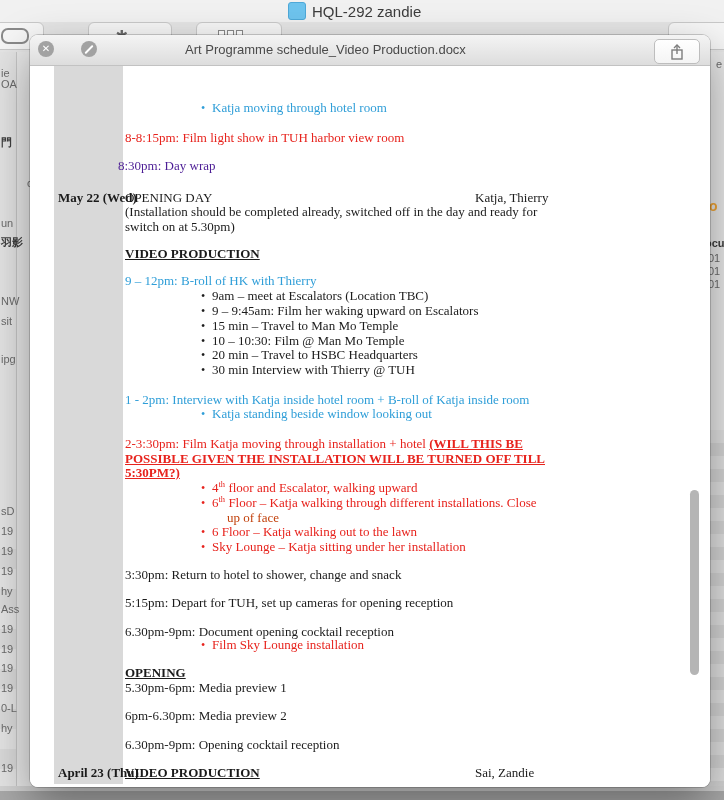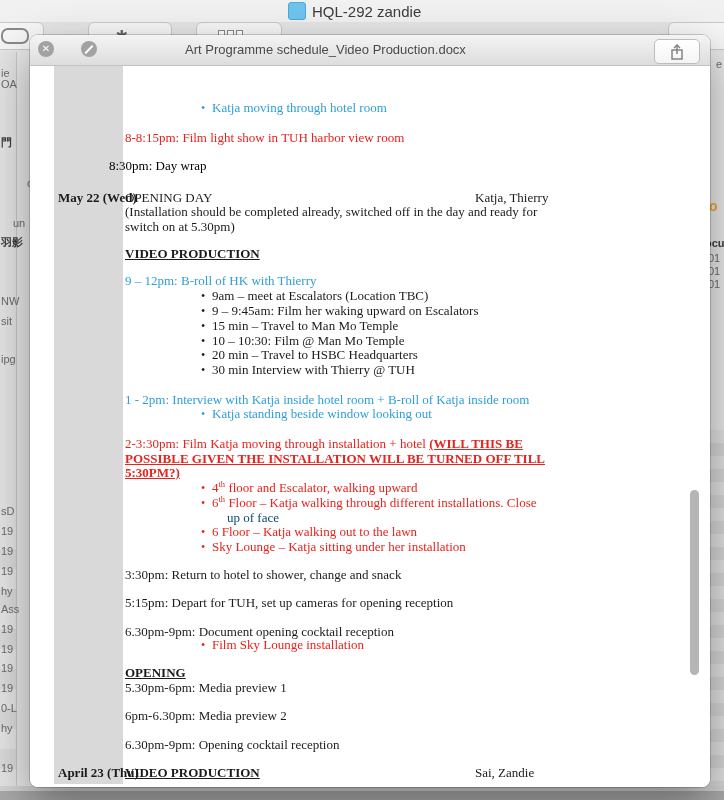--- a/index.html
+++ b/index.html
@@ -96,21 +96,21 @@
   </div>
 
   <div class="left-strip">
     <div class="left-stripes"></div>
   </div>
   <div id="left-frags">
       <div class="edge-frag" style="left: 1px; top: 67px;">ie</div>
       <div class="edge-frag" style="left: 1px; top: 78px;">OA</div>
       <div class="edge-frag bold" style="left: 1px; top: 135px;">門</div>
       <div class="edge-frag" style="left: 1px; top: 177px; padding-left: 26px;">ok</div>
-      <div class="edge-frag" style="left: 13px; top: 217px;">un</div>
+      <div class="edge-frag" style="left: 1px; top: 217px;">un</div>
       <div class="edge-frag bold" style="left: 1px; top: 235px;">羽影</div>
       <div class="edge-frag" style="left: 1px; top: 295px;">NW</div>
       <div class="edge-frag" style="left: 1px; top: 315px;">sit</div>
       <div class="edge-frag" style="left: 1px; top: 353px;">ipg</div>
       <div class="edge-frag" style="left: 1px; top: 505px;">sD</div>
       <div class="edge-frag" style="left: 1px; top: 525px;">19</div>
       <div class="edge-frag" style="left: 1px; top: 545px;">19</div>
       <div class="edge-frag" style="left: 1px; top: 565px;">19</div>
       <div class="edge-frag" style="left: 1px; top: 585px;">hy</div>
       <div class="edge-frag" style="left: 1px; top: 603px;">Ass</div>
@@ -155,42 +155,42 @@
           <polyline points="4,4 7,1 10,4" fill="none" stroke="#7d7d7d" stroke-width="1.4"></polyline>
         </svg>
       </div>
     </div>
 
     <div class="ql-content">
       <div class="doc-graycol"></div>
       <div id="doc-lines">
           <div class="doc-line" style="left: 182px; top: 35px; color: rgb(47, 158, 216);"><span class="bullet">•</span><span>Katja moving through hotel room</span></div>
           <div class="doc-line" style="left: 95px; top: 65px; color: rgb(231, 35, 29);"><span>8-8:15pm: Film light show in TUH harbor view room</span></div>
-          <div class="doc-line" style="left: 79px; top: 93px; color: #000000;"><span>8:30pm: Day wrap</span></div>
+          <div class="doc-line" style="left: 88px; top: 93px; color: #4c1d95;"><span>8:30pm: Day wrap</span></div>
           <div class="doc-line" style="left: 28px; top: 125px; color: rgb(27, 27, 27);"><span style="font-weight: bold;">May 22 (Wed)</span></div>
           <div class="doc-line" style="left: 95px; top: 125px; color: rgb(27, 27, 27);"><span style="font-weight: normal;">OPENING DAY</span></div>
           <div class="doc-line" style="left: 445px; top: 125px; color: rgb(27, 27, 27);"><span>Katja, Thierry</span></div>
           <div class="doc-line" style="left: 95px; top: 139px; color: rgb(27, 27, 27);"><span>(Installation should be completed already, switched off in the day and ready for</span></div>
           <div class="doc-line" style="left: 95px; top: 154px; color: rgb(27, 27, 27);"><span>switch on at 5.30pm)</span></div>
           <div class="doc-line" style="left: 95px; top: 181px; color: rgb(27, 27, 27);"><span style="font-weight: bold; text-decoration: underline;">VIDEO PRODUCTION</span></div>
           <div class="doc-line" style="left: 95px; top: 208px; color: rgb(47, 158, 216);"><span>9 – 12pm: B-roll of HK with Thierry</span></div>
           <div class="doc-line" style="left: 182px; top: 223px; color: rgb(27, 27, 27);"><span class="bullet">•</span><span>9am – meet at Escalators (Location TBC)</span></div>
           <div class="doc-line" style="left: 182px; top: 238px; color: rgb(27, 27, 27);"><span class="bullet">•</span><span>9 – 9:45am: Film her waking upward on Escalators</span></div>
           <div class="doc-line" style="left: 182px; top: 253px; color: rgb(27, 27, 27);"><span class="bullet">•</span><span>15 min – Travel to Man Mo Temple</span></div>
           <div class="doc-line" style="left: 182px; top: 268px; color: rgb(27, 27, 27);"><span class="bullet">•</span><span>10 – 10:30: Film @ Man Mo Temple</span></div>
           <div class="doc-line" style="left: 182px; top: 282px; color: rgb(27, 27, 27);"><span class="bullet">•</span><span>20 min – Travel to HSBC Headquarters</span></div>
           <div class="doc-line" style="left: 182px; top: 297px; color: rgb(27, 27, 27);"><span class="bullet">•</span><span>30 min Interview with Thierry @ TUH</span></div>
           <div class="doc-line" style="left: 95px; top: 327px; color: rgb(47, 158, 216);"><span>1 - 2pm: Interview with Katja inside hotel room + B-roll of Katja inside room</span></div>
           <div class="doc-line" style="left: 182px; top: 341px; color: rgb(47, 158, 216);"><span class="bullet">•</span><span>Katja standing beside window looking out</span></div>
           <div class="doc-line" style="left: 95px; top: 371px; color: rgb(231, 35, 29);"><span>2-3:30pm: Film Katja moving through installation + hotel </span><span style="font-weight: bold; text-decoration: underline;">(WILL THIS BE</span></div>
           <div class="doc-line" style="left: 95px; top: 386px; color: rgb(231, 35, 29);"><span style="font-weight: bold; text-decoration: underline;">POSSIBLE GIVEN THE INSTALLATION WILL BE TURNED OFF TILL</span></div>
           <div class="doc-line" style="left: 95px; top: 400px; color: rgb(231, 35, 29);"><span style="font-weight: bold; text-decoration: underline;">5:30PM?)</span></div>
           <div class="doc-line" style="left: 182px; top: 415px; color: rgb(231, 35, 29);"><span class="bullet">•</span><span>4</span><span class="sup">th</span><span> floor and Escalator, walking upward</span></div>
           <div class="doc-line" style="left: 182px; top: 430px; color: rgb(231, 35, 29);"><span class="bullet">•</span><span>6</span><span class="sup">th</span><span> Floor – Katja walking through different installations. Close</span></div>
-          <div class="doc-line" style="left: 197px; top: 445px; color: #0c4a6e;"><span>up of face</span></div>
+          <div class="doc-line" style="left: 197px; top: 445px; color: #c2410c;"><span>up of face</span></div>
           <div class="doc-line" style="left: 182px; top: 459px; color: rgb(231, 35, 29);"><span class="bullet">•</span><span>6 Floor – Katja walking out to the lawn</span></div>
           <div class="doc-line" style="left: 182px; top: 474px; color: rgb(231, 35, 29);"><span class="bullet">•</span><span>Sky Lounge – Katja sitting under her installation</span></div>
           <div class="doc-line" style="left: 95px; top: 502px; color: rgb(27, 27, 27);"><span>3:30pm: Return to hotel to shower, change and snack</span></div>
           <div class="doc-line" style="left: 95px; top: 530px; color: rgb(27, 27, 27);"><span>5:15pm: Depart for TUH, set up cameras for opening reception</span></div>
           <div class="doc-line" style="left: 95px; top: 559px; color: rgb(27, 27, 27);"><span>6.30pm-9pm: Document opening cocktail reception</span></div>
           <div class="doc-line" style="left: 182px; top: 572px; color: rgb(231, 35, 29);"><span class="bullet">•</span><span>Film Sky Lounge installation</span></div>
           <div class="doc-line" style="left: 95px; top: 600px; color: rgb(27, 27, 27);"><span style="font-weight: bold; text-decoration: underline;">OPENING</span></div>
           <div class="doc-line" style="left: 95px; top: 615px; color: rgb(27, 27, 27);"><span>5.30pm-6pm: Media preview 1</span></div>
           <div class="doc-line" style="left: 95px; top: 643px; color: rgb(27, 27, 27);"><span>6pm-6.30pm: Media preview 2</span></div>
           <div class="doc-line" style="left: 95px; top: 672px; color: rgb(27, 27, 27);"><span>6.30pm-9pm: Opening cocktail reception</span></div>

